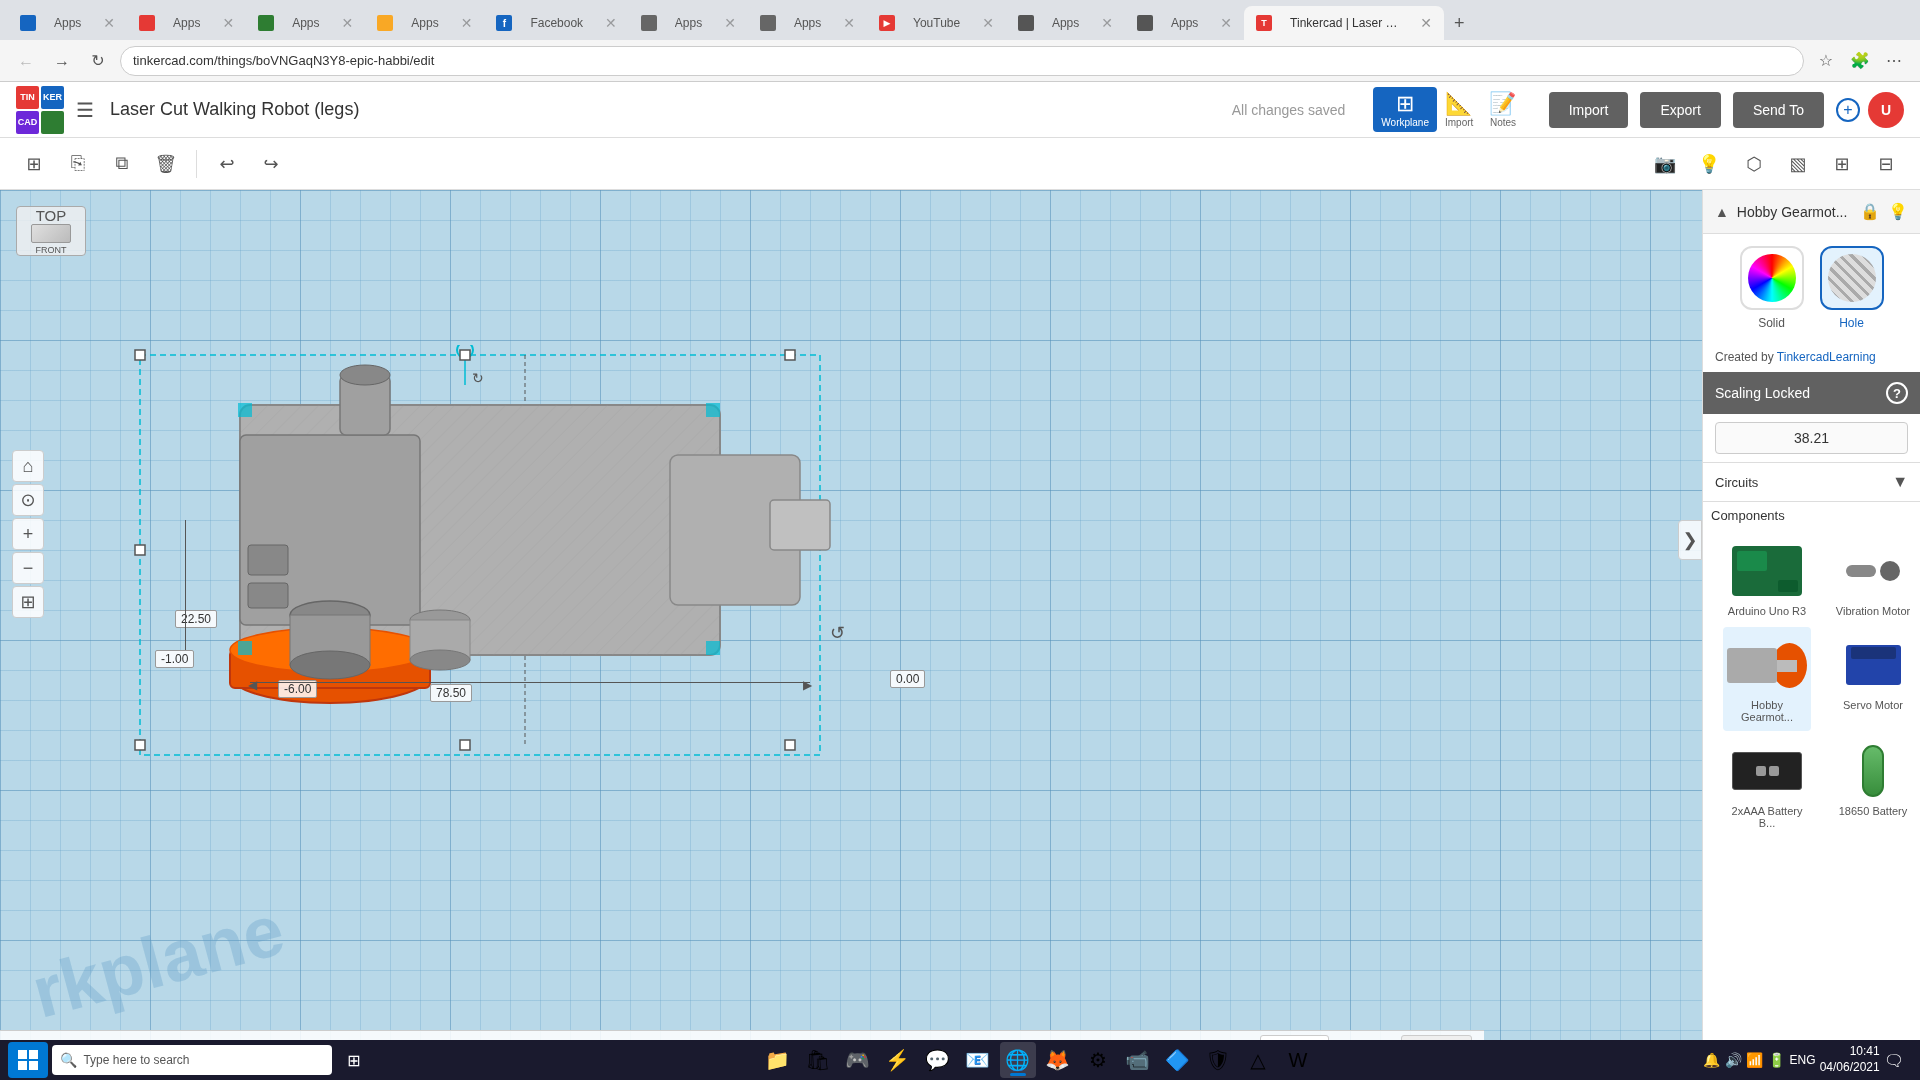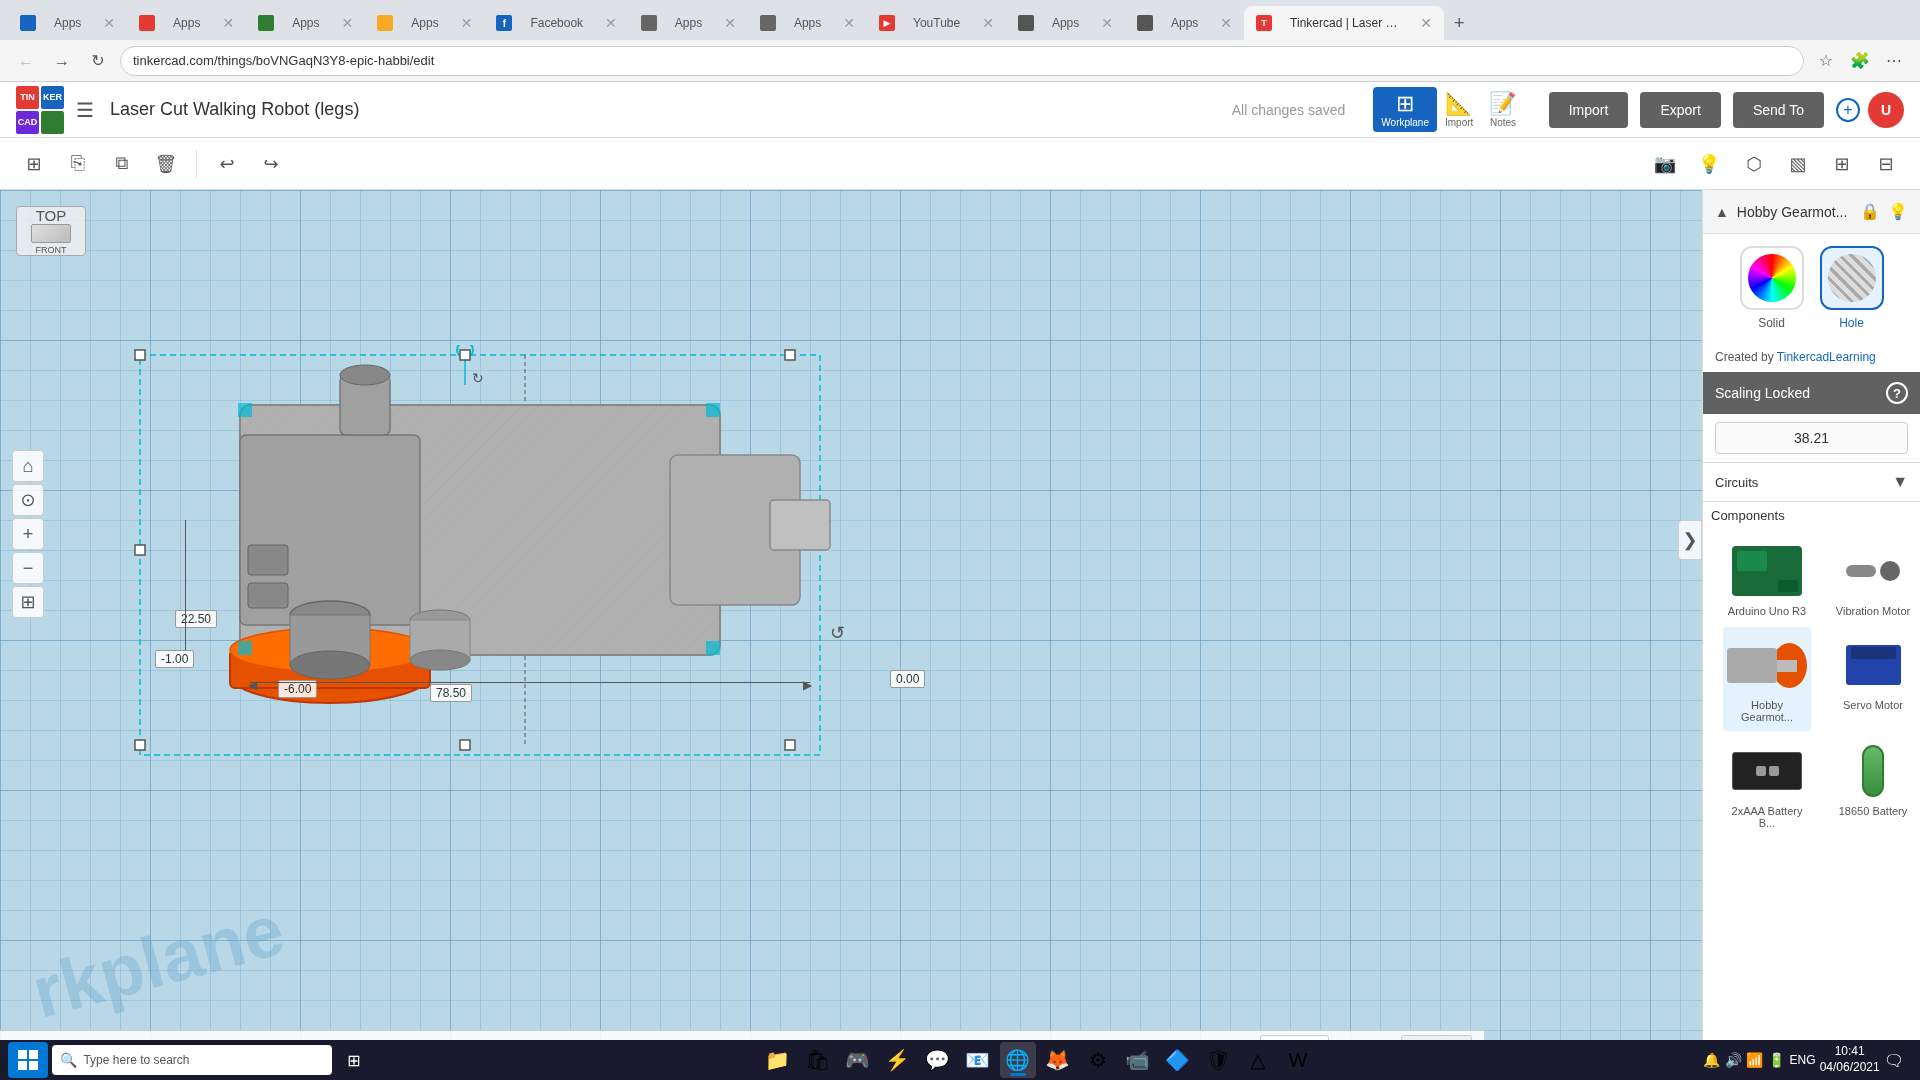--- a/index.html
+++ b/index.html
@@ -126,21 +126,21 @@
 
     
     .taskbar { height: 40px; background: #1a1a2e; display: flex; align-items: center; padding: 0 8px; gap: 4px; position: fixed; bottom: 0; width: 1920px; z-index: 100; }
     .taskbar-start { width: 40px; height: 36px; background: #0078d4; border-radius: 4px; display: flex; align-items: center; justify-content: center; cursor: pointer; }
     .taskbar-search { flex: 0 0 280px; height: 30px; background: white; border-radius: 4px; display: flex; align-items: center; padding: 0 8px; gap: 6px; font-size: 12px; color: #555; }
     .taskbar-icon { width: 36px; height: 36px; display: flex; align-items: center; justify-content: center; cursor: pointer; border-radius: 4px; font-size: 18px; }
     .taskbar-apps { flex: 1; display: flex; align-items: center; justify-content: center; gap: 4px; }
     .taskbar-app { width: 36px; height: 36px; display: flex; align-items: center; justify-content: center; cursor: pointer; border-radius: 4px; position: relative; font-size: 20px; }
     .taskbar-app.active::after { content: ''; position: absolute; bottom: 2px; left: 50%; transform: translateX(-50%); width: 16px; height: 3px; background: #0078d4; border-radius: 2px; }
     .taskbar-right { display: flex; align-items: center; gap: 4px; padding-right: 8px; color: white; font-size: 12px; }
-    .taskbar-time { text-align: center; }
+    .taskbar-time { text-align: right; }
     .taskbar-time div { line-height: 1.3; }
 
     
     .measure { position: absolute; font-size: 12px; color: #333; background: rgba(255,255,255,0.85); border: 1px solid #999; border-radius: 2px; padding: 1px 5px; }
   </style>
 </head>
 <body>
 
 <div class="tab-bar">
 

